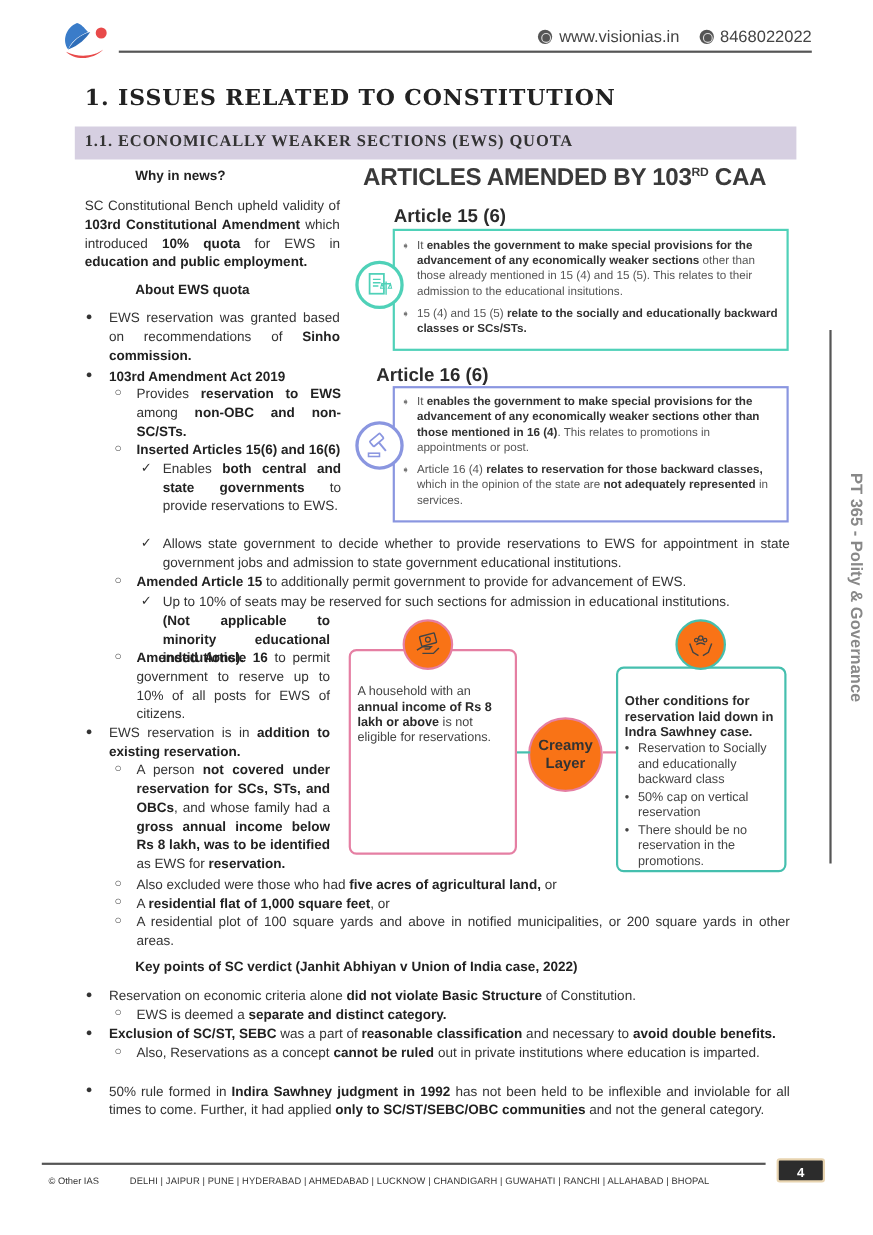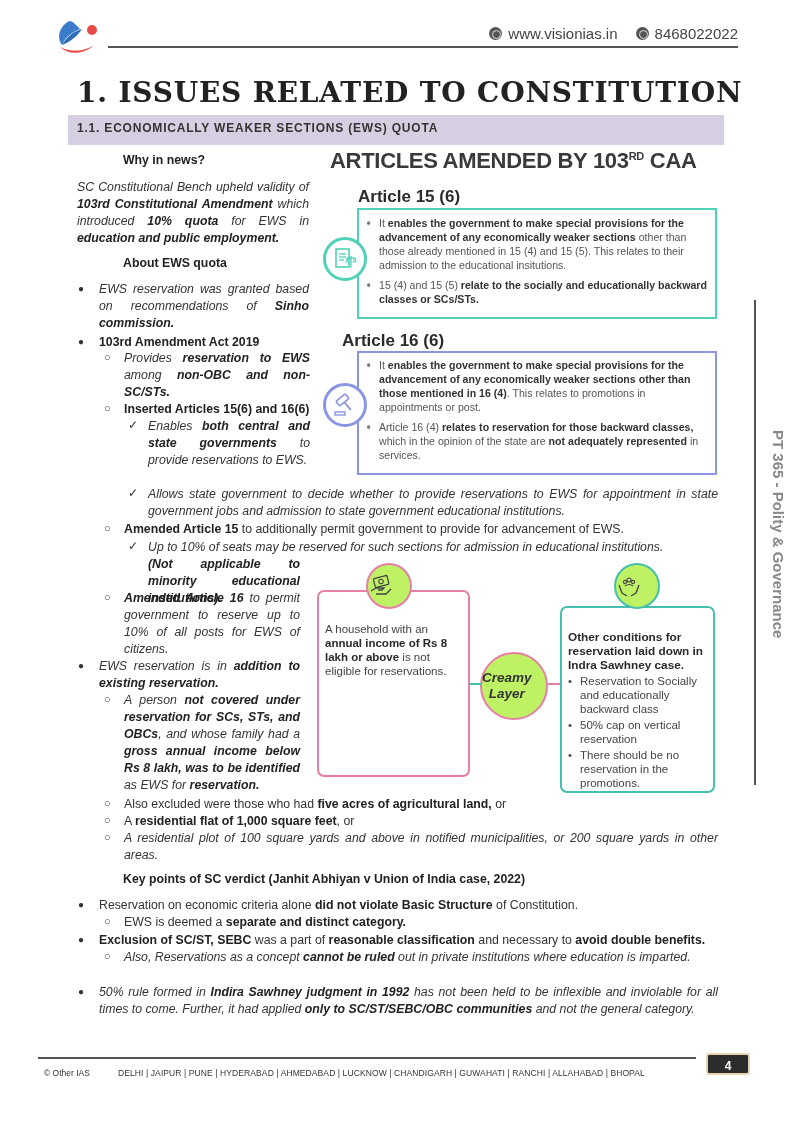--- a/index.html
+++ b/index.html
@@ -8,27 +8,27 @@
   .abs { position: absolute; }
   b { font-weight: bold; color: #222; }
 
   
   #logo { left: 54px; top: 17px; width: 46px; height: 40px; }
   #header-line { left: 108px; top: 46px; width: 630px; height: 2px; background: #555; }
   #header-contacts { right: 56px; top: 25px; font-size: 15px; color: #444; display: flex; align-items: center; gap: 6px; }
   .hicon { display: inline-block; width: 13px; height: 13px; border-radius: 50%; background: #555; position: relative; }
   .hicon::after { content: ""; position: absolute; left: 3px; top: 3px; width: 7px; height: 7px; border-radius: 50%; border: 1px solid #ddd; }
 
-  #page-title { left: 77px; top: 76px; font-family: "DejaVu Serif", serif; font-weight: bold; font-size: 28px; letter-spacing: 0.8px; color: #222; }
+  #page-title { left: 77px; top: 76px; font-family: "DejaVu Serif", serif; font-weight: bold; font-size: 20px; letter-spacing: 0.8px; color: #222; }
   #section-bar { left: 68px; top: 115px; width: 656px; height: 30px; background: #d6cfe1; }
-  #section-title { left: 77px; top: 121px; font-family: Liberation Sans, sans-serif; font-weight: bold; font-size: 12px; letter-spacing: 0.8px; color: #333; text-align: right; }
+  #section-title { left: 77px; top: 121px; font-family: Liberation Serif, serif; font-weight: bold; font-size: 15px; letter-spacing: 0.8px; color: #333; text-align: right; }
 
   
   .txt { font-size: 12.3px; line-height: 17px; color: #333; }
-  .just { text-align: justify; font-style: italic; }
+  .just { text-align: justify; }
   .heading { font-weight: bold; color: #222; font-size: 12.3px; margin-left: 46px; }
   .bullet { position: absolute; font-size: 10px; color: #333; }
   .circ { position: absolute; font-size: 11px; color: #444; }
   .check { position: absolute; font-size: 12px; color: #333; }
 
   
   #info1-title { left: 330px; top: 148px; font-size: 22px; font-weight: bold; color: #3a3a3a; letter-spacing: -0.3px; }
   #info1-title sup { font-size: 11px; }
   .art-title { font-size: 17px; font-weight: bold; color: #2b2b2b; }
   .art-box { border: 2px solid; background: #fff; }
@@ -36,21 +36,21 @@
   .art-box .item b { color: #333; margin-top: 16px; }
   .art-box .item .arr { position: absolute; left: 0; top: 0; font-size: 9px; color: #777; }
   .art-icon { width: 44px; height: 44px; border-radius: 50%; background: #fff; border: 3px solid; display: flex; align-items: center; justify-content: center; }
 
   
   .cl-box { border: 2.5px solid; border-radius: 7px; background: #fff; }
   .cl-text { font-size: 11.5px; line-height: 14px; color: #444; }
   .cl-text b { color: #2a2a2a; }
   .cl-li { position: relative; padding-left: 12px; }
   .cl-li::before { content: "•"; position: absolute; left: 0; top: 0; }
-  .cl-circle { border-radius: 50%; border: 2.5px solid; background: #bef264; display: flex; align-items: center; justify-content: flex-start; font-style: italic; }
+  .cl-circle { border-radius: 50%; border: 2.5px solid; background: #f97316; display: flex; align-items: center; justify-content: center; }
 
   
   #side-line { left: 754px; top: 300px; width: 1.5px; height: 485px; background: #555; }
   #side-text { left: 770px; top: 430px; width: 20px; height: 280px; }
   #side-text span { position: absolute; left: 0; top: 0; writing-mode: vertical-rl; font-size: 15px; font-weight: bold; color: #888; white-space: nowrap; }
 
   
   #footer-line { left: 38px; top: 1057px; width: 658px; height: 1.5px; background: #555; }
   #footer-copy { left: 44px; top: 1068px; font-size: 8.5px; color: #333; }
   #footer-cities { left: 118px; top: 1068px; font-size: 8.5px; color: #333; letter-spacing: 0.1px; }

